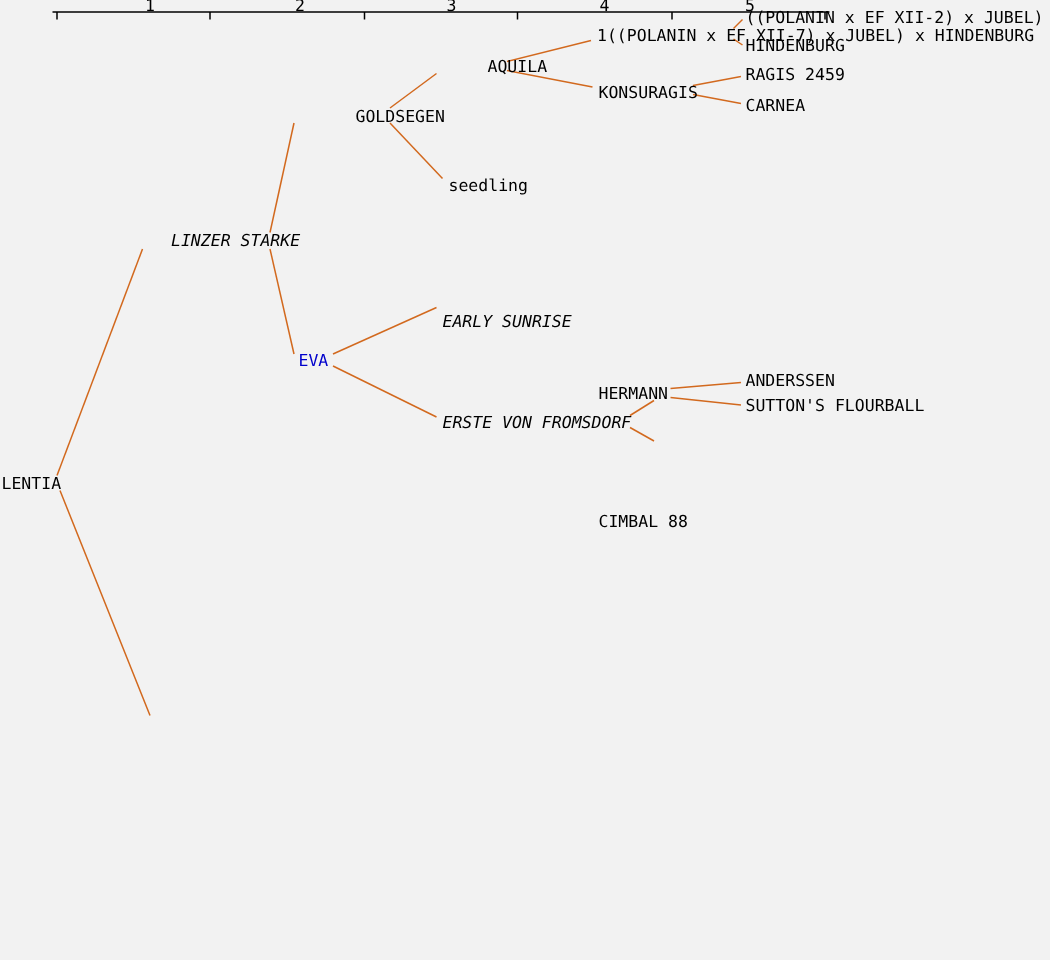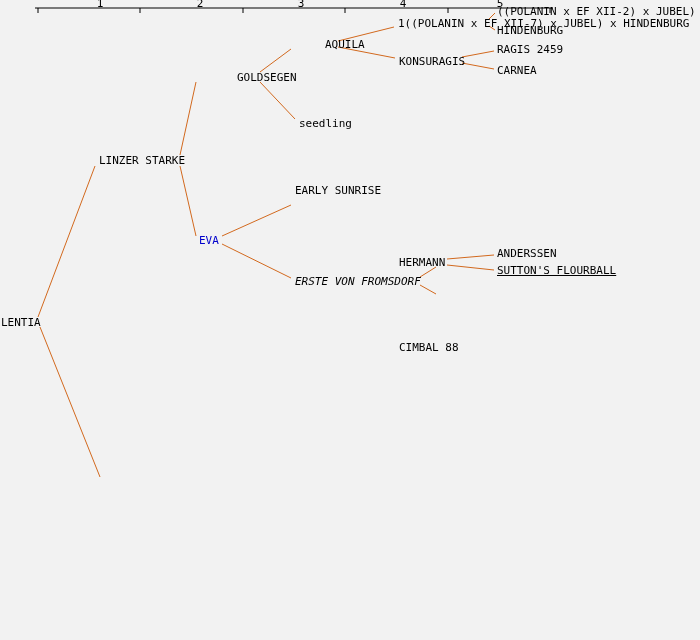--- a/index.html
+++ b/index.html
@@ -71,29 +71,29 @@
   <line x1="447" y1="265" x2="494" y2="270" stroke="#d2691e" stroke-width="1"></line>
 </svg>
 
 <div class="axis-num" style="left:100px;">1</div>
 <div class="axis-num" style="left:200px;">2</div>
 <div class="axis-num" style="left:301px;">3</div>
 <div class="axis-num" style="left:403px;">4</div>
 <div class="axis-num" style="left:500px;">5</div>
 
 <div class="node" style="left:1px;top:316px;">LENTIA</div>
-<div class="node" style="left:99px;top:154px;">LINZER STARKE</div>
+<div class="node" style="left:114px;top:154px;font-style:italic;">LINZER STARKE</div>
 <div class="node" style="left:199px;top:71px;margin-left:38px;">GOLDSEGEN</div>
 <div class="node selected" style="left:199px;top:234px;">EVA</div>
 <div class="node" style="left:285px;top:38px;margin-left:40px;">AQUILA</div>
 <div class="node" style="left:299px;top:117px;">seedling</div>
-<div class="node" style="left:295px;top:184px;">EARLY SUNRISE</div>
+<div class="node" style="left:295px;top:208px;font-style:italic;">EARLY SUNRISE</div>
 <div class="node" style="left:295px;top:275px;font-style:italic;">ERSTE VON FROMSDORF</div>
 <div class="node" style="left:398px;top:17px;">1((POLANIN x EF XII-7) x JUBEL) x HINDENBURG</div>
 <div class="node" style="left:399px;top:55px;text-align:center;">KONSURAGIS</div>
 <div class="node" style="left:399px;top:256px;">HERMANN</div>
 <div class="node" style="left:399px;top:293px;margin-top:48px;">CIMBAL 88</div>
 <div class="node" style="left:497px;top:5px;">((POLANIN x EF XII-2) x JUBEL)</div>
 <div class="node" style="left:497px;top:24px;">HINDENBURG</div>
 <div class="node" style="left:497px;top:43px;">RAGIS 2459</div>
 <div class="node" style="left:497px;top:64px;">CARNEA</div>
 <div class="node" style="left:497px;top:247px;">ANDERSSEN</div>
-<div class="node" style="left:497px;top:264px;text-decoration:underline;">SUTTON'S FLOURBALL</div>
+<div class="node" style="left:497px;top:264px;">SUTTON'S FLOURBALL</div>
 
 </body></html>

